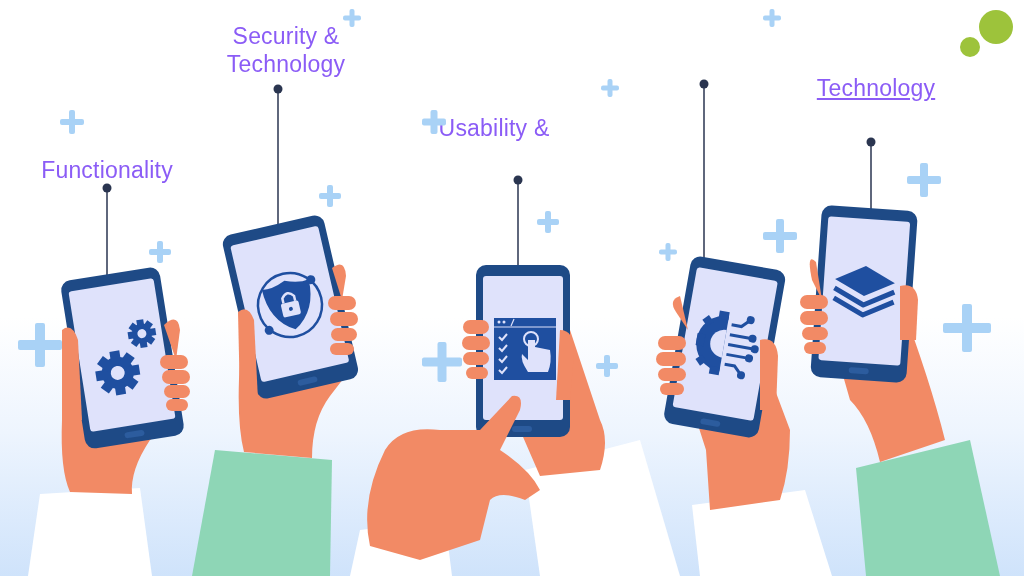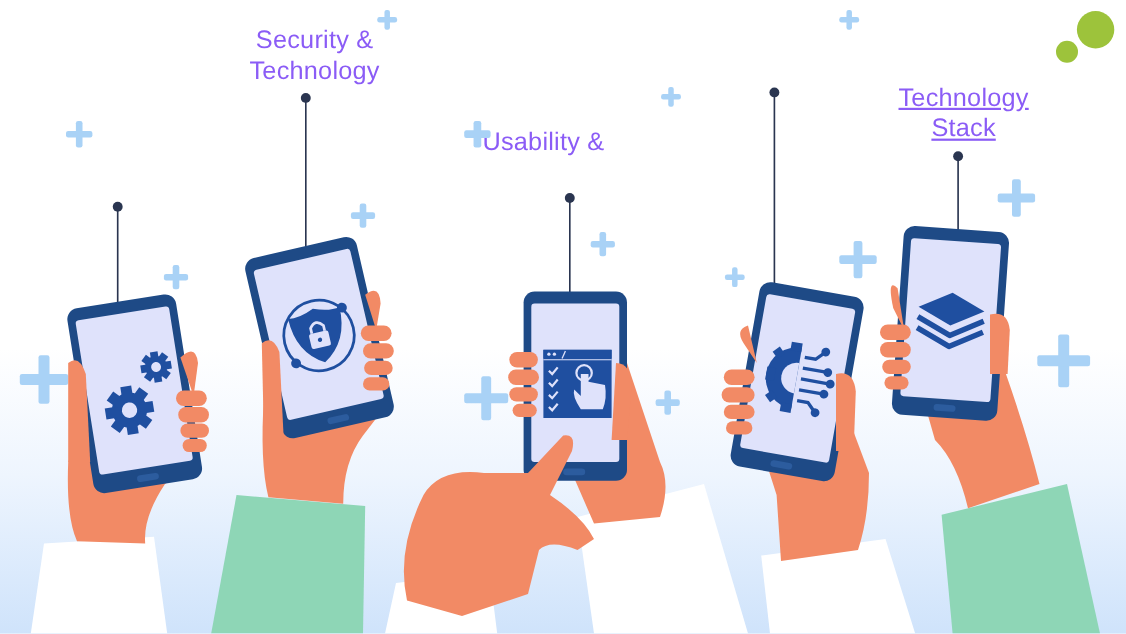--- a/index.html
+++ b/index.html
@@ -9,32 +9,34 @@
   .scene { position:absolute; left:0; top:0; width:1024px; height:576px; }
   .label { position:absolute; color:#8b5cf6; font-size:23px; line-height:28px;
     text-align:center; white-space:nowrap; letter-spacing:0.2px; transform:translateX(-50%); }
   .svgwrap { position:absolute; left:0; top:0; }
 </style>
 </head>
 <body>
 
 <div class="scene">
 
+  <div class="label" style="left:107px; top:156px;">
+    <div>Functionality</div>
+  </div>
   <div class="label" style="left:286px; top:22px;">
     <div>Security &amp;</div>
     <div>Technology</div>
   </div>
   <div class="label" style="left:494px; top:114px;">
     <div>Usability &amp;</div>
   </div>
   <div class="label" style="left:710px; top:14px;">
   </div>
   <div class="label" style="left:876px; top:74px;text-decoration:underline;">
     <div>Technology</div>
-    <div>Stack</div>
   </div>
 
   <svg class="svgwrap" width="1024" height="576" viewBox="0 0 1024 576" xmlns="http://www.w3.org/2000/svg">
 
     <g fill="#a9d2f6">
       <g transform="translate(72,122)">
           <rect x="-3" y="-12" width="6" height="24" rx="2"></rect>
           <rect x="-12" y="-3" width="24" height="6" rx="2"></rect>
         </g>
       <g transform="translate(40,345)">

